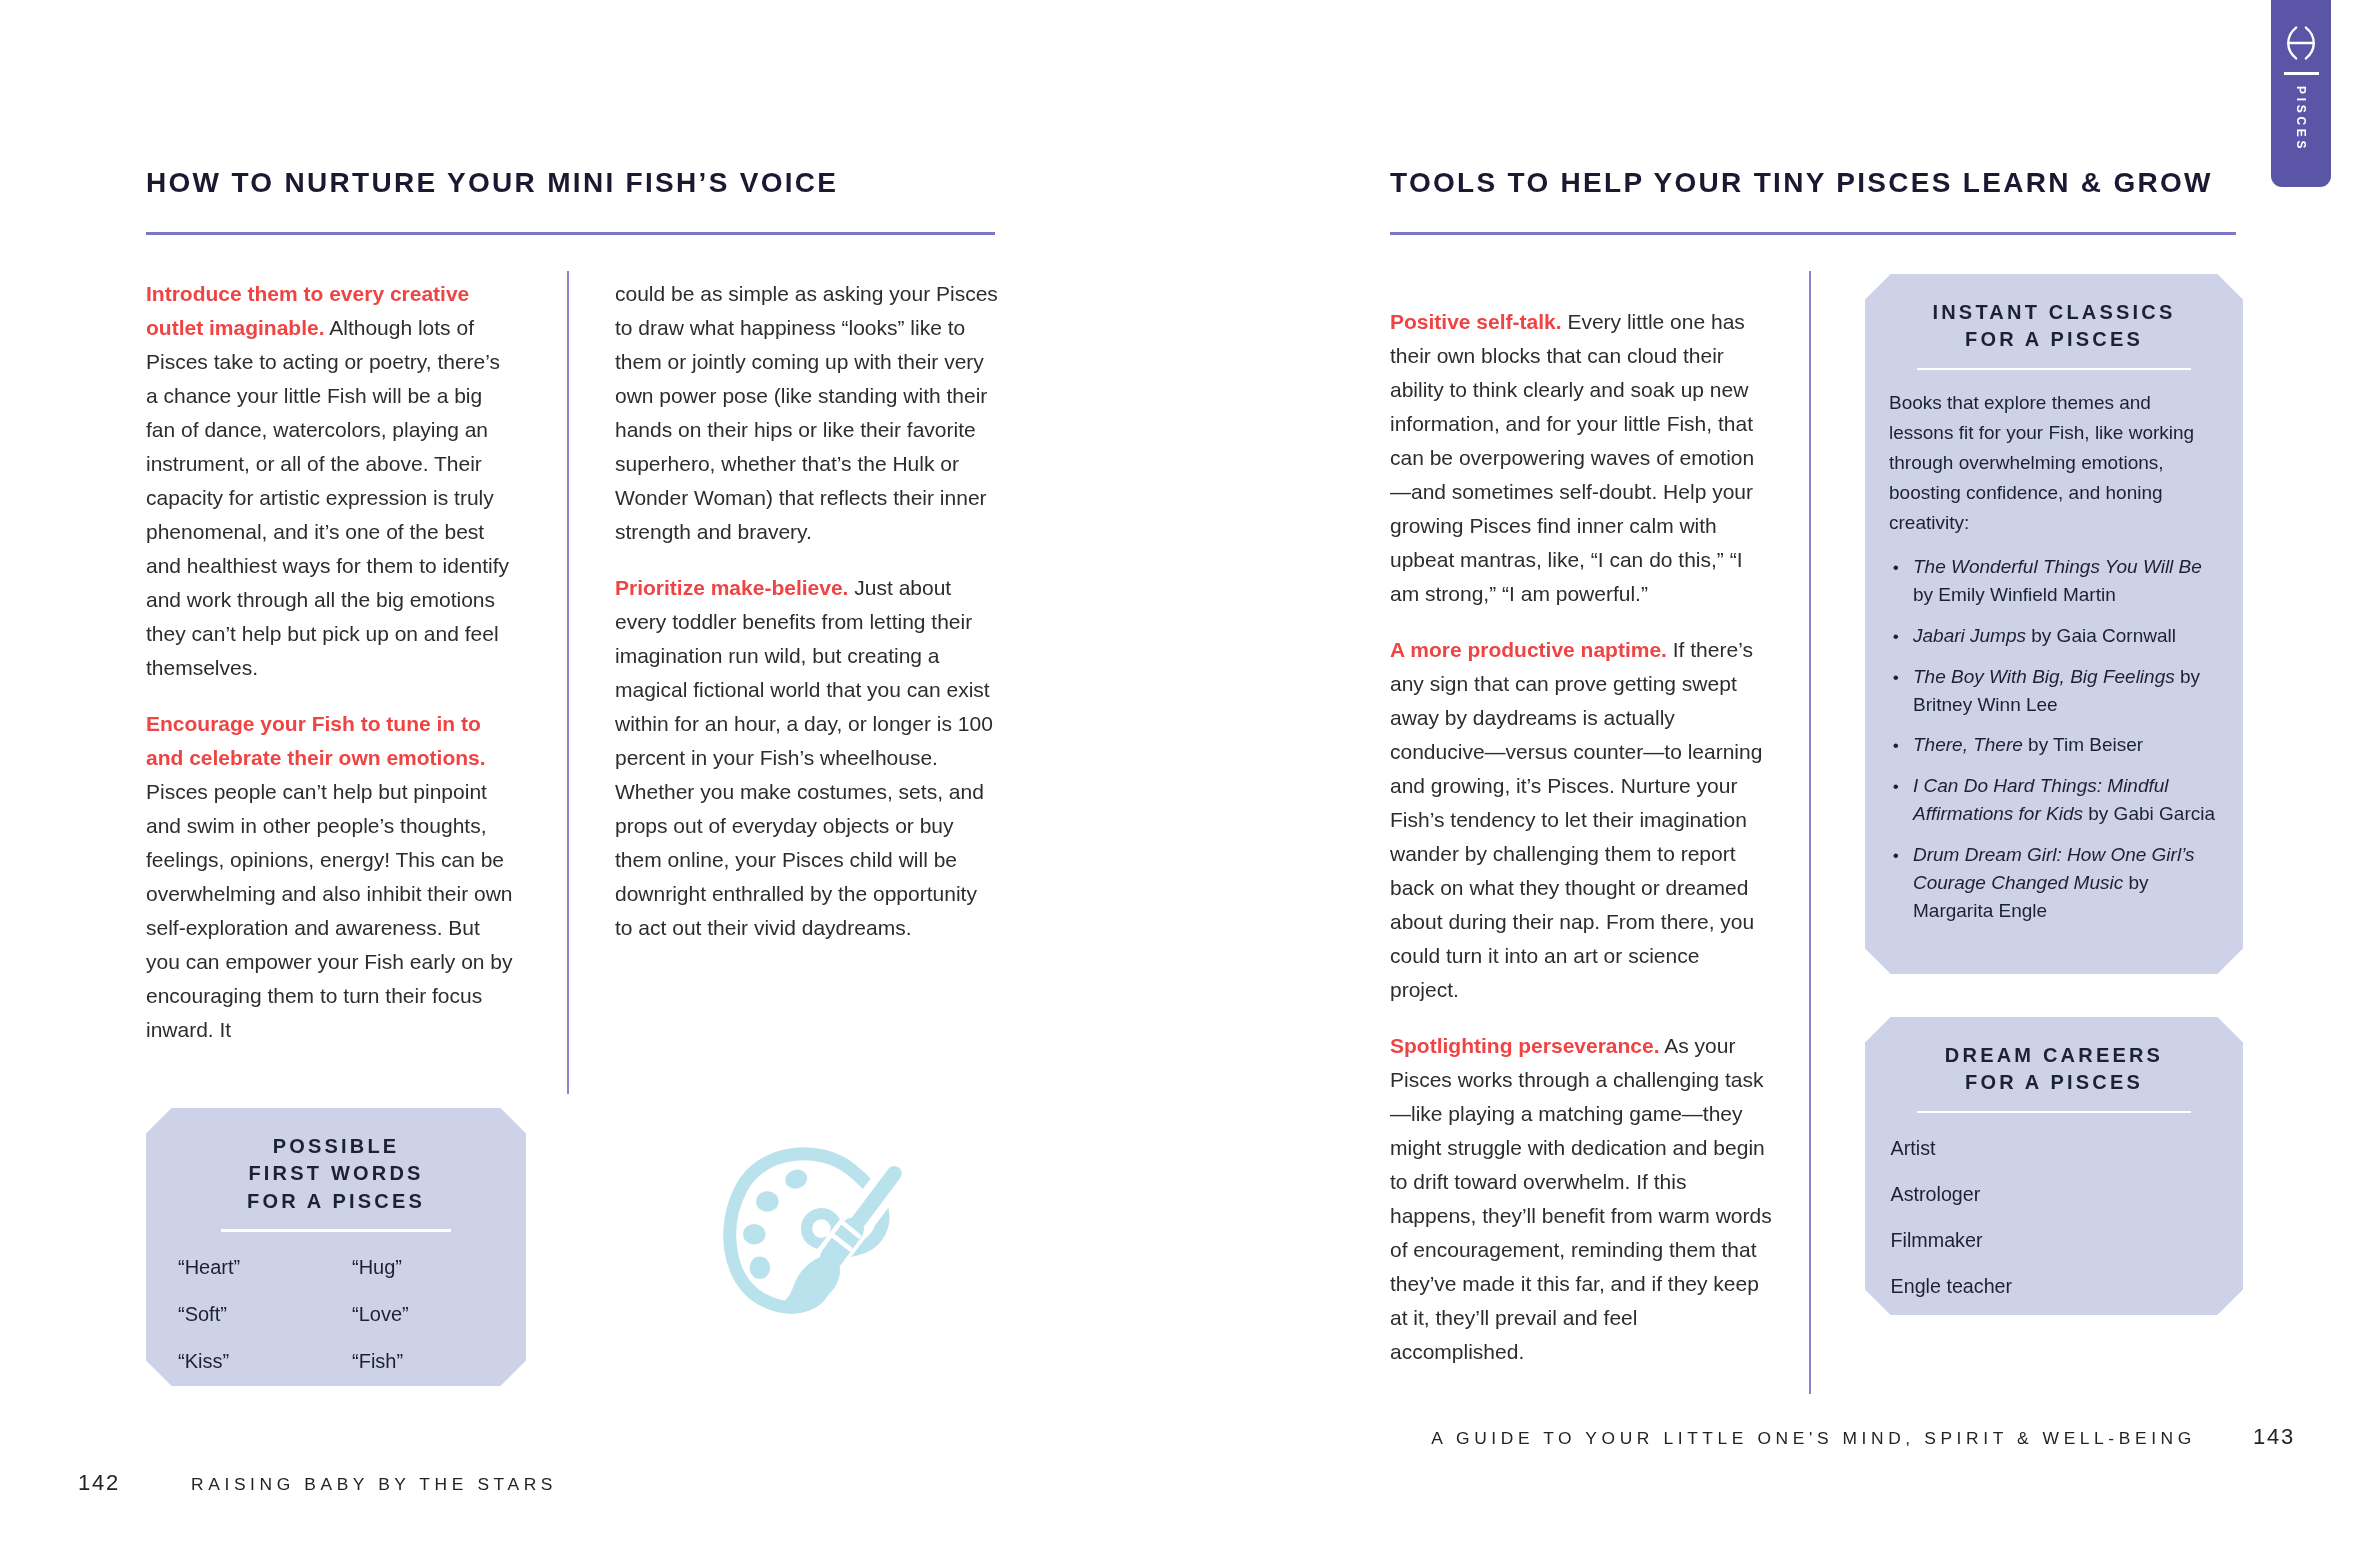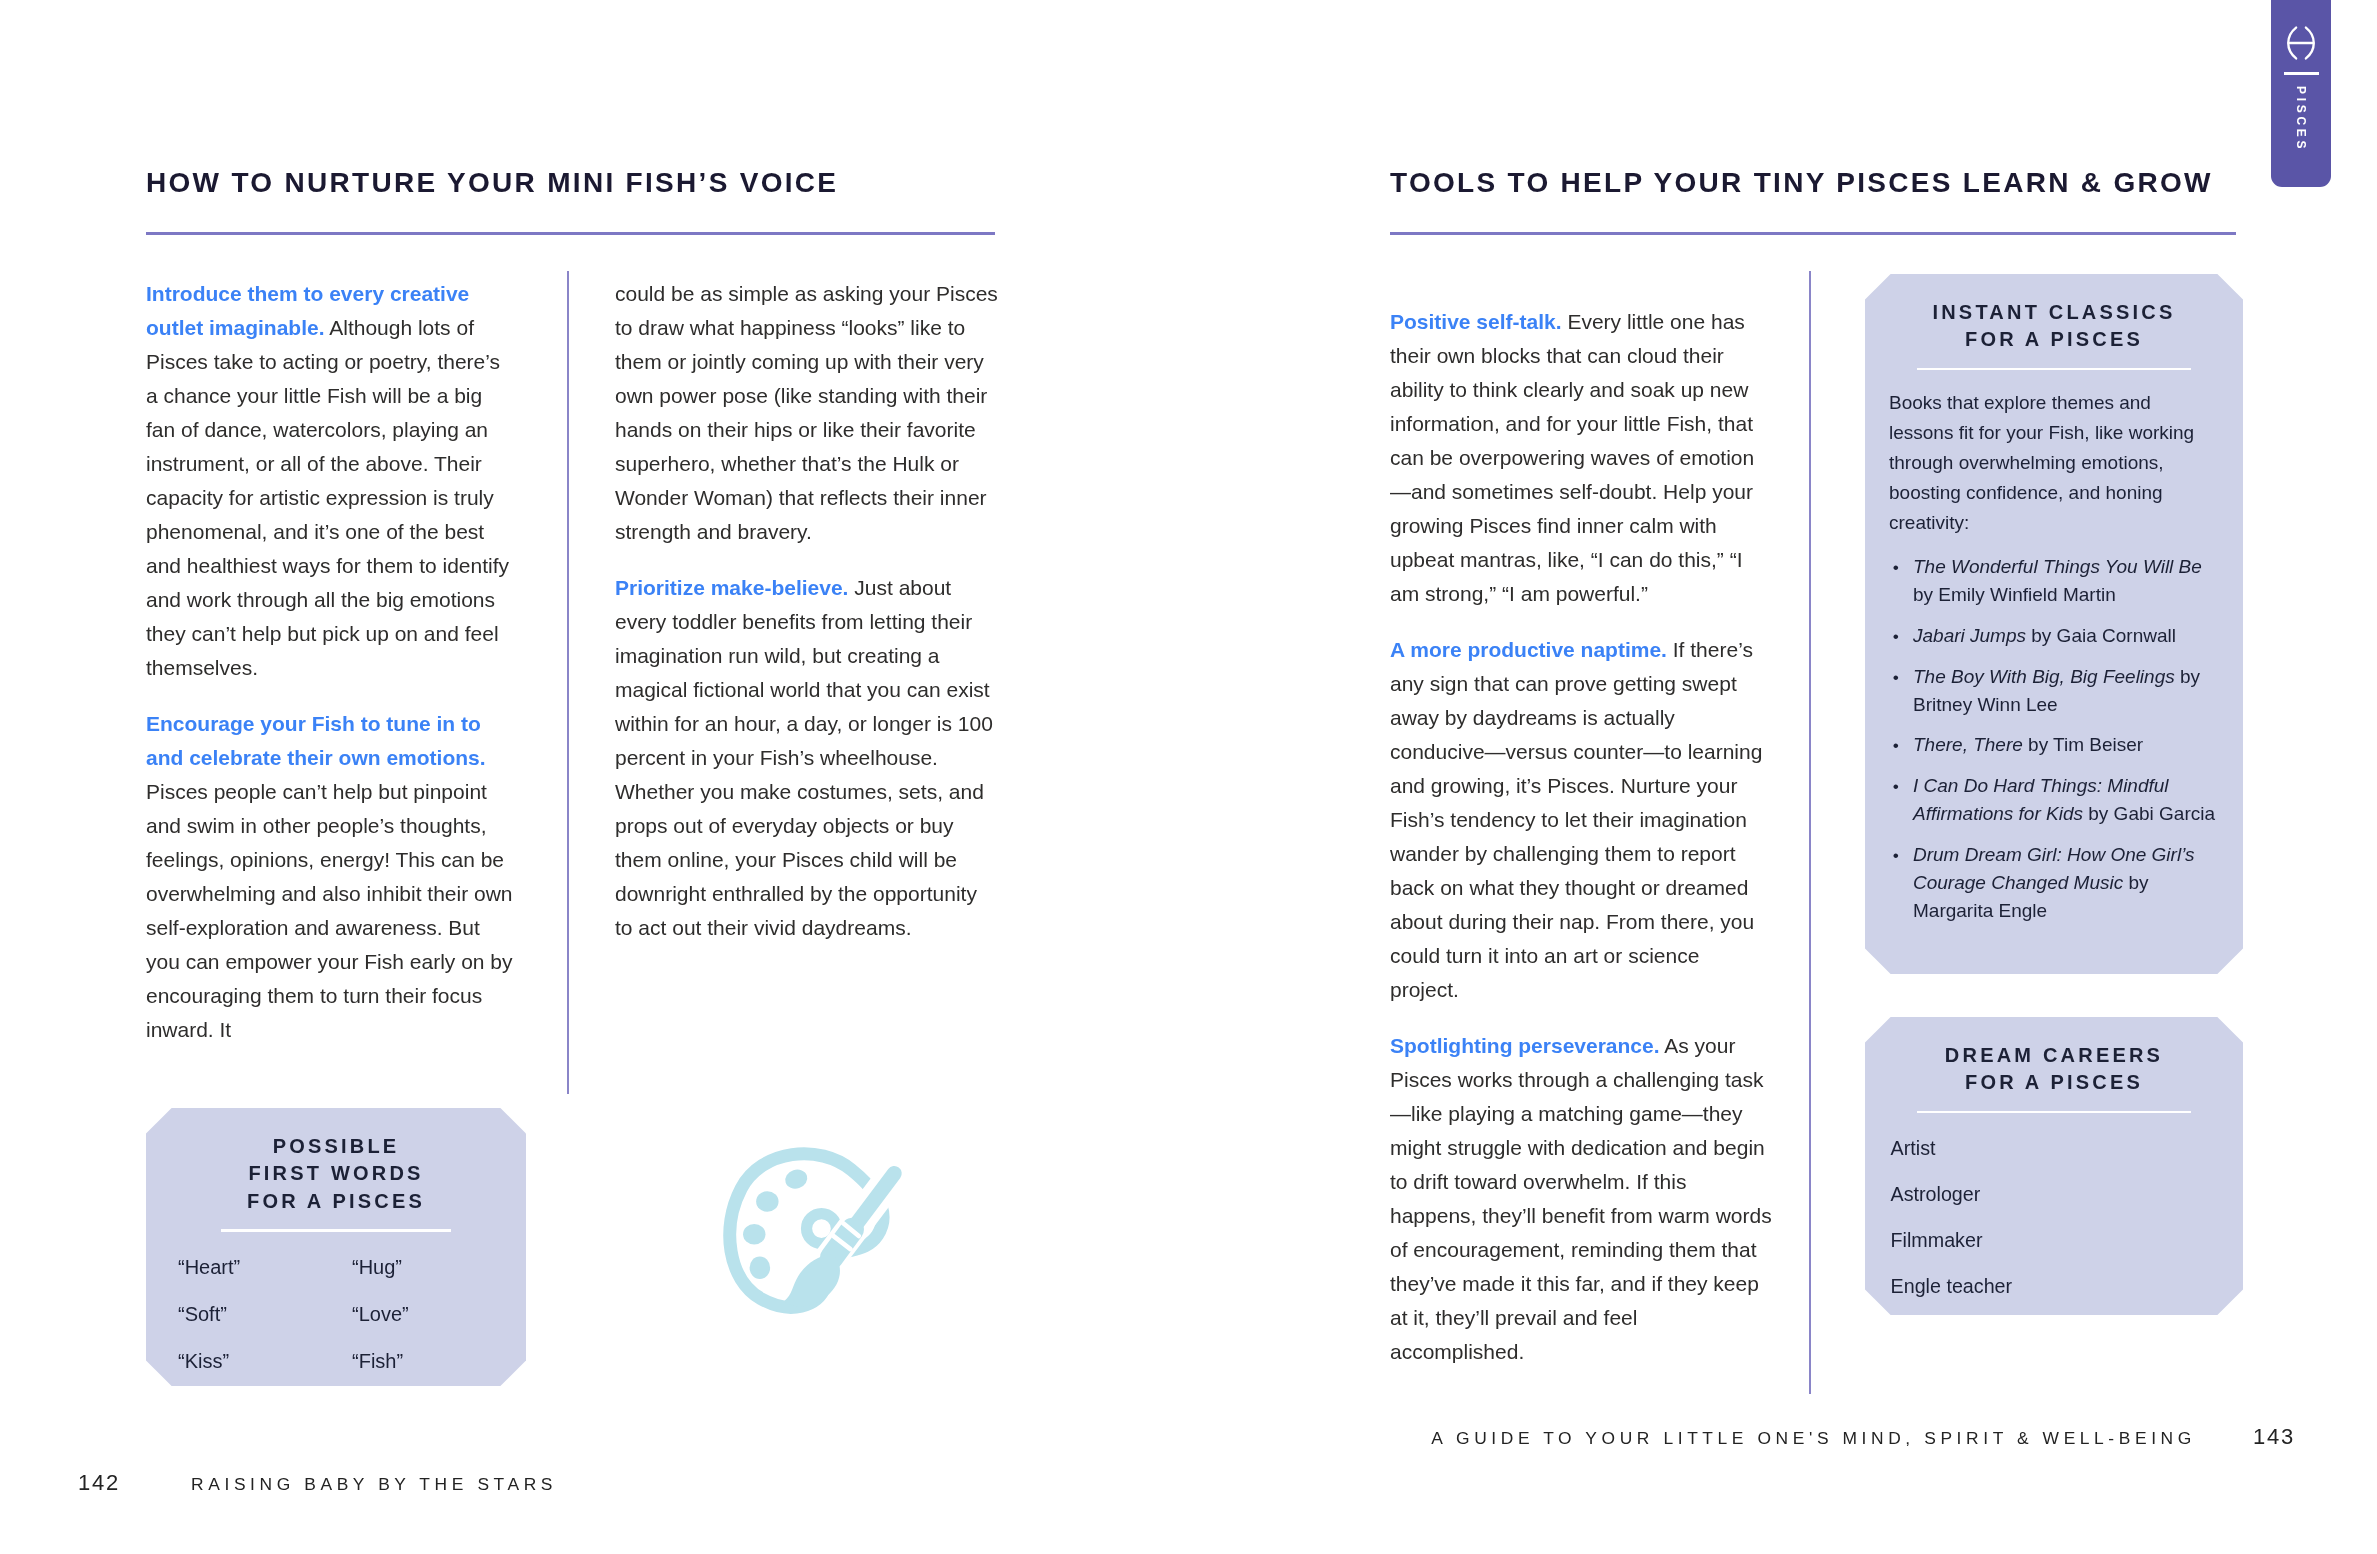--- a/index.html
+++ b/index.html
@@ -10,21 +10,21 @@
   
   .page-heading{
     position:absolute;margin:0;font-size:28px;font-weight:700;letter-spacing:2.3px;
     color:#1b1931;white-space:nowrap;
   }
   .hrule{position:absolute;height:2.7px;background:#7d78c4;}
   .vdivider{position:absolute;width:1.8px;background:#8a85c8;}
   
   .col{position:absolute;font-size:21px;line-height:34px;color:#2e2d2c;}
   .col p{margin:0 0 22px 0;}
-  .col strong{font-weight:700;color:#3b82f6;}
+  .col strong{font-weight:700;color:#ef4444;}
   
   .box{
     position:absolute;background:#ced2e8;
     clip-path:polygon(25.6px 0,calc(100% - 25.6px) 0,100% 25.6px,100% calc(100% - 25.6px),
       calc(100% - 25.6px) 100%,25.6px 100%,0 calc(100% - 25.6px),0 25.6px);
     color:#1c2136;
   }
   .box-title{margin-top:25px;text-align:center;font-size:20px;font-weight:700;
     letter-spacing:3.2px;line-height:27.4px;color:#1c2136;}
   .box-title span{display:block;}

